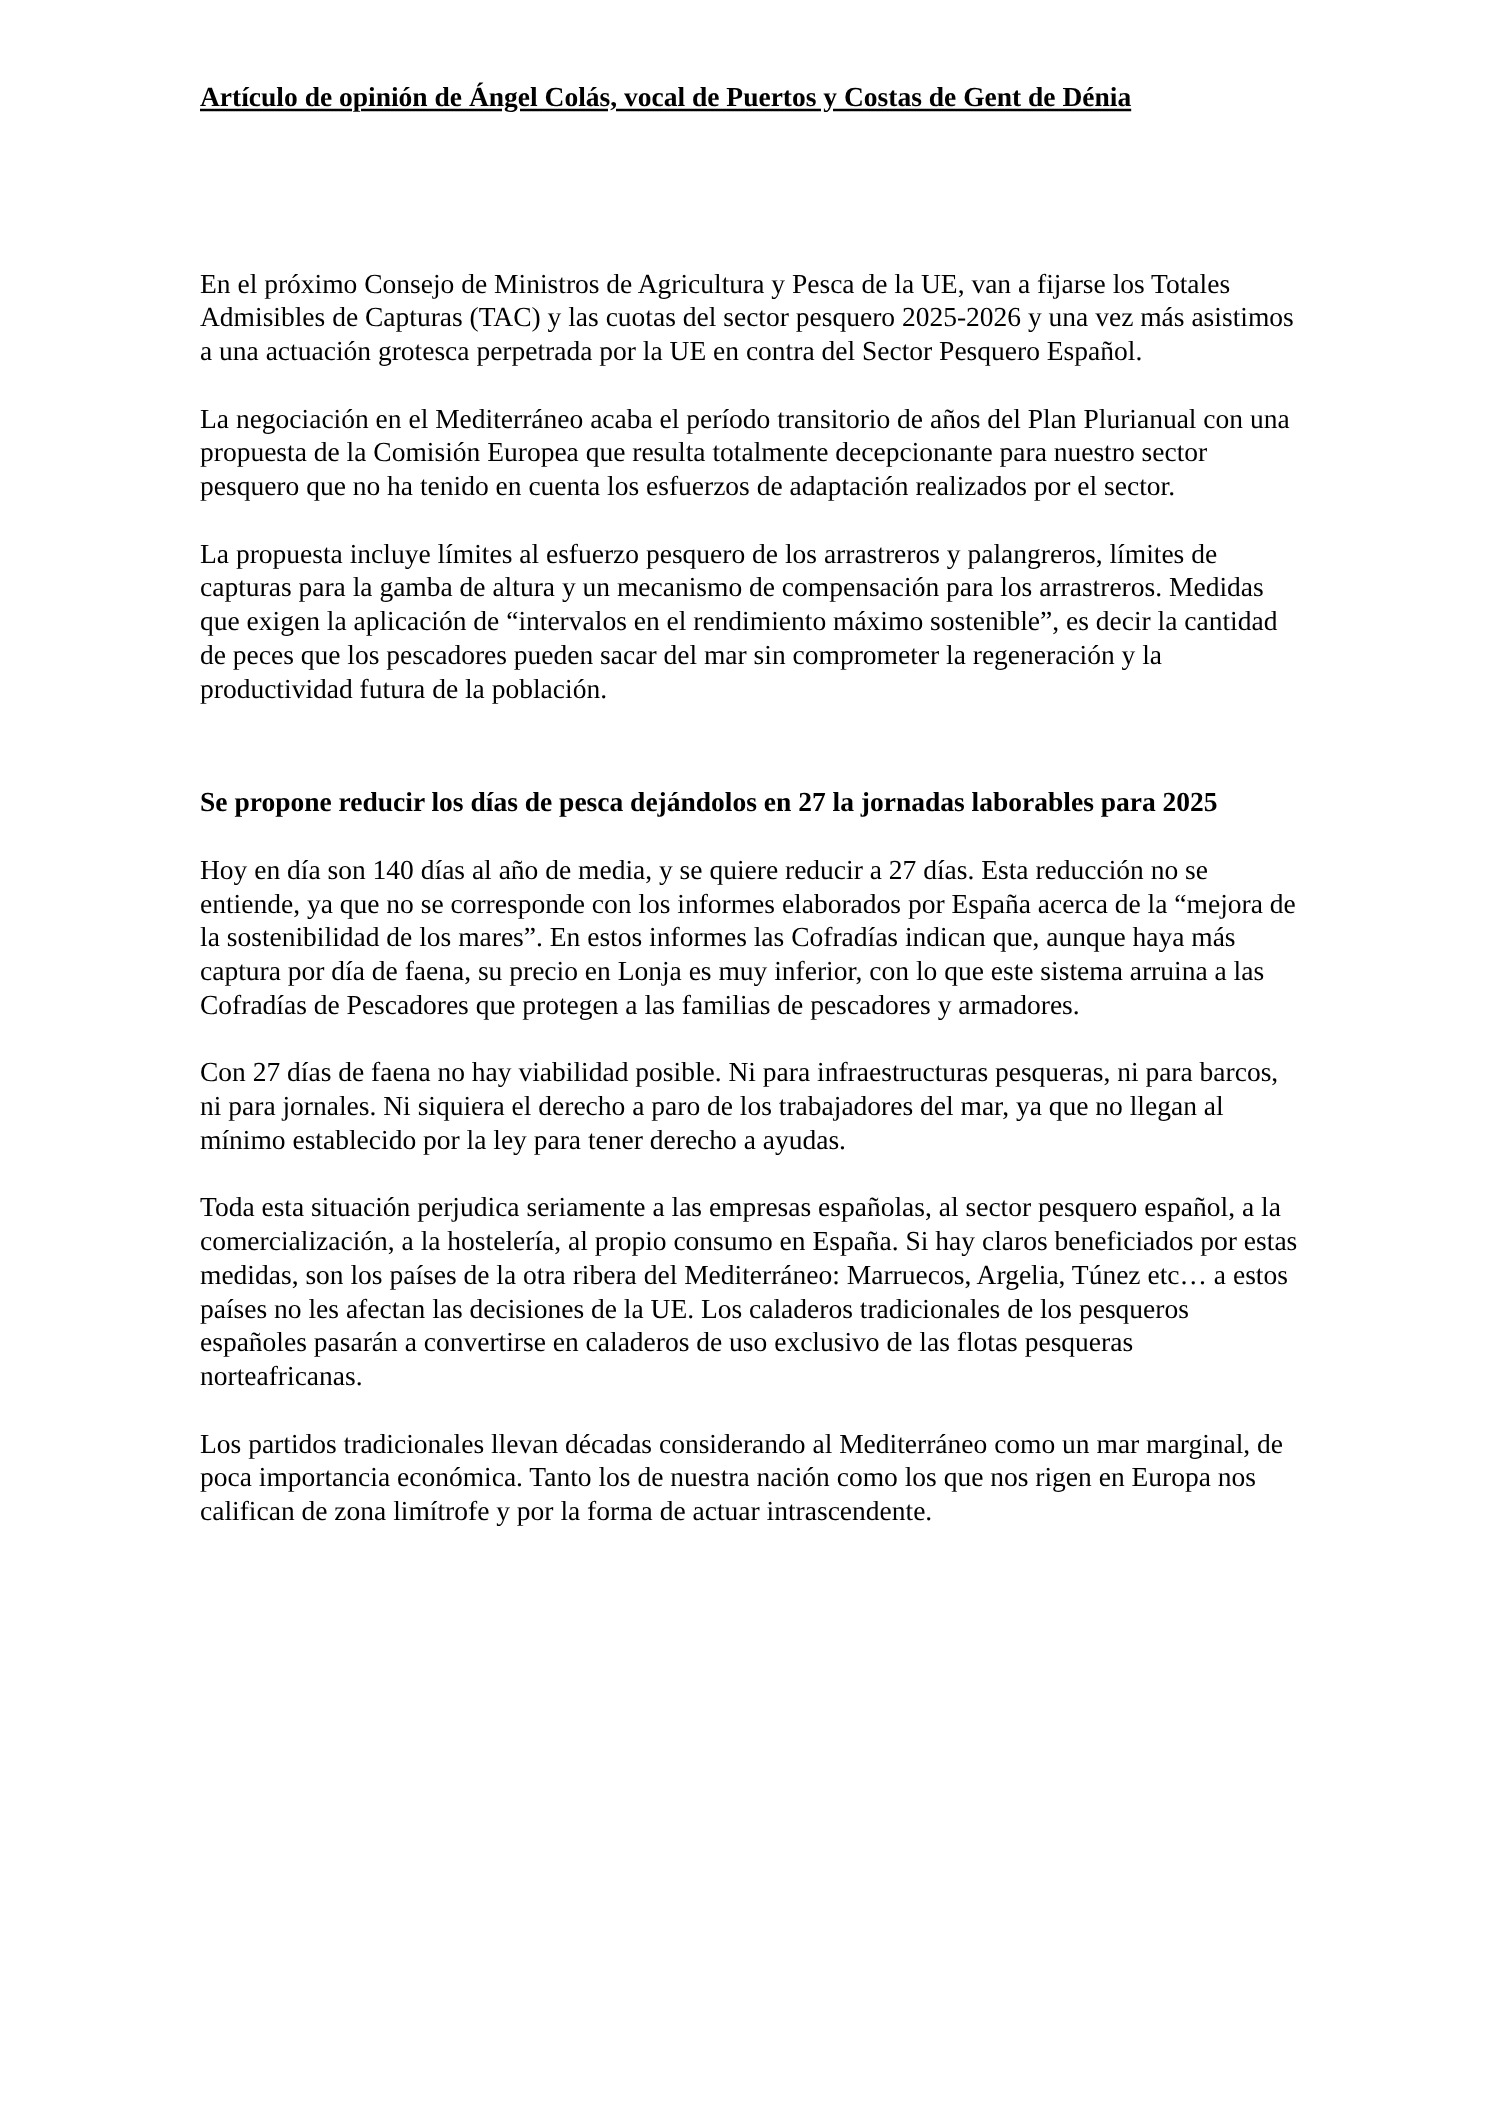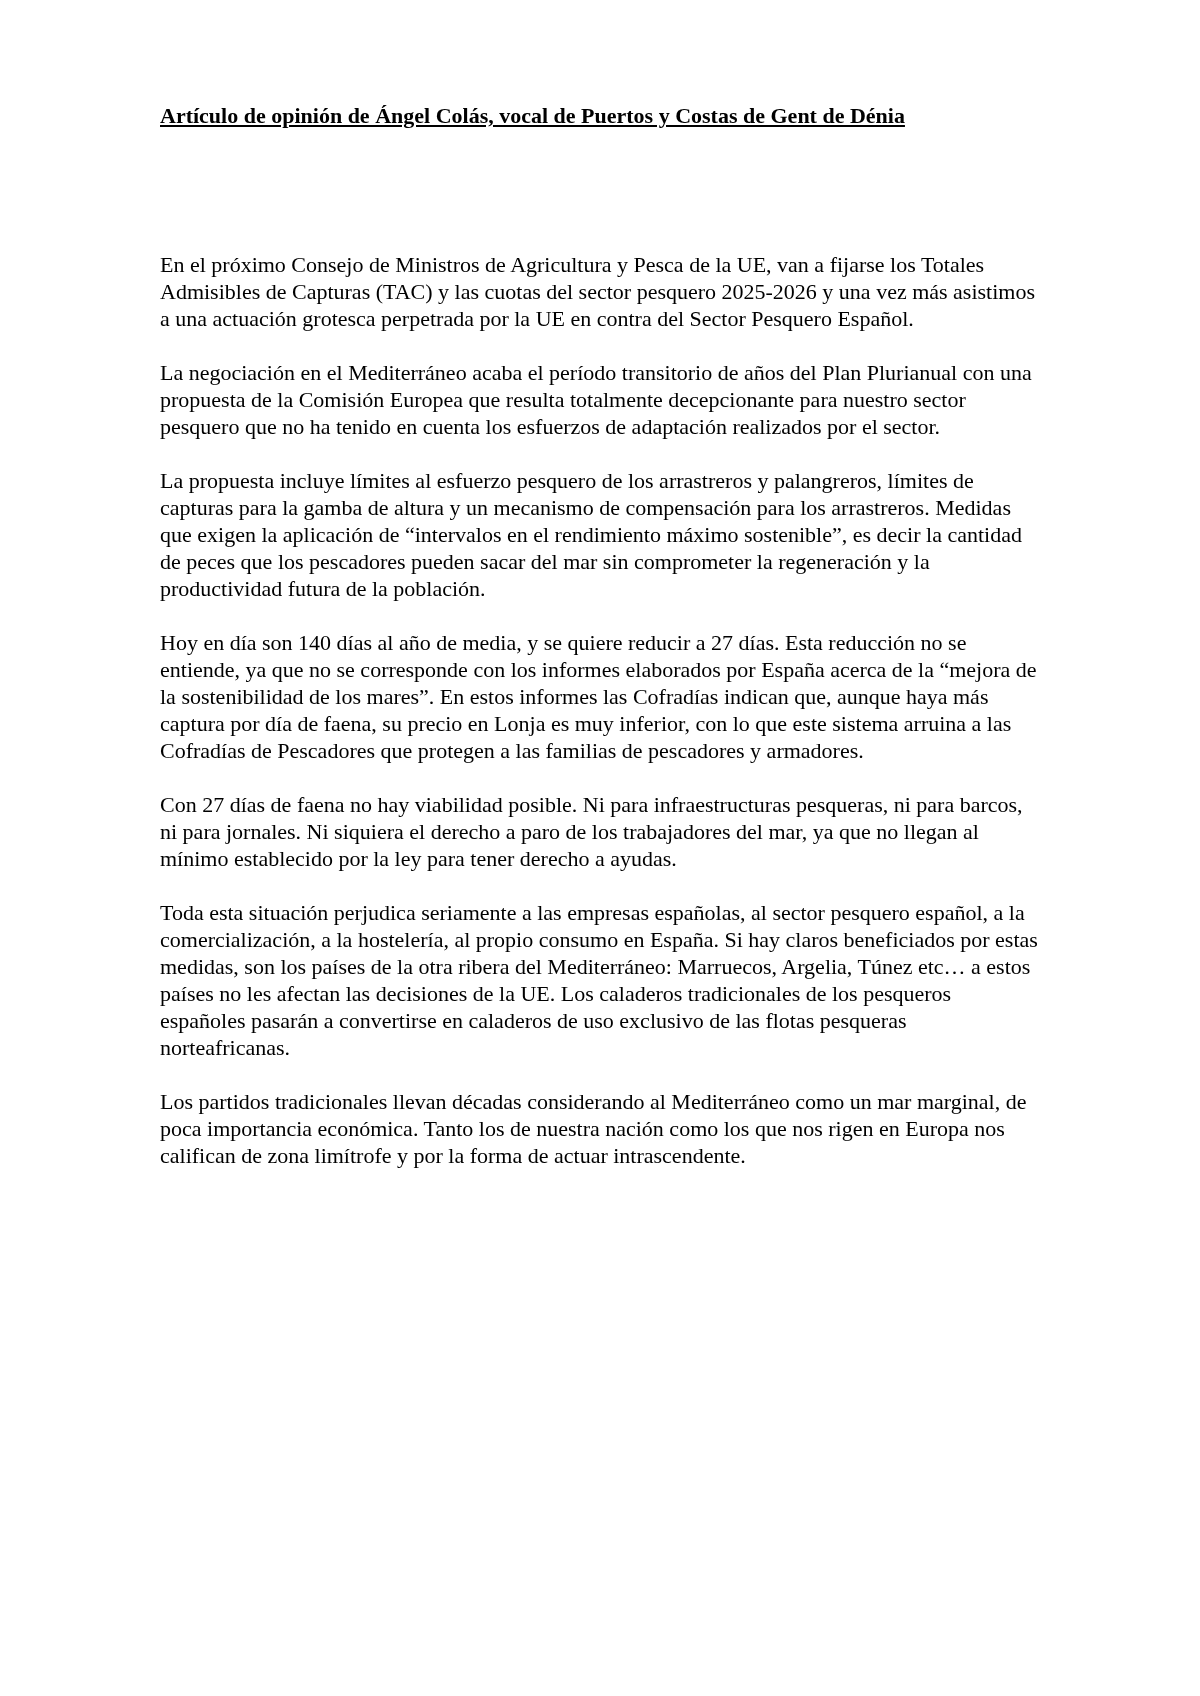--- a/index.html
+++ b/index.html
@@ -6,21 +6,21 @@
     margin: 0;
     padding: 0;
     background: #ffffff;
   }
   .page {
     position: relative;
     width: 1200px;
     height: 1696px;
     background: #ffffff;
     box-sizing: border-box;
-    padding: 102px 160px 60px 160px;
+    padding: 64px 160px 60px 160px;
     font-family: "Liberation Serif", serif;
     color: #000000;
     overflow: hidden;
   }
   .doc-title {
     font-size: 22px;
     line-height: 27px;
     font-weight: bold;
     text-decoration: underline;
     margin: 0 0 122px 0;
@@ -44,20 +44,21 @@
 <div class="page">
 
   <h1 class="doc-title">Artículo de opinión de Ángel Colás, vocal de Puertos y Costas de Gent de Dénia</h1>
 
   <p class="para">En el próximo Consejo de Ministros de Agricultura y Pesca de la UE, van a fijarse los Totales Admisibles de Capturas (TAC) y las cuotas del sector pesquero 2025-2026 y una vez más asistimos a una actuación grotesca perpetrada por la UE en contra del Sector Pesquero Español.</p>
 
   <p class="para">La negociación en el Mediterráneo acaba el período transitorio de años del Plan Plurianual con una propuesta de la Comisión Europea que resulta totalmente decepcionante para nuestro sector pesquero que no ha tenido en cuenta los esfuerzos de adaptación realizados por el sector.</p>
 
   <p class="para">La propuesta incluye límites al esfuerzo pesquero de los arrastreros y palangreros, límites de capturas para la gamba de altura y un mecanismo de compensación para los arrastreros. Medidas que exigen la aplicación de “intervalos en el rendimiento máximo sostenible”, es decir la cantidad de peces que los pescadores pueden sacar del mar sin comprometer  la regeneración y la productividad futura de la población.</p>
 
+  <h2 class="section-heading">Se propone reducir los días de pesca dejándolos en 27 la jornadas laborables para 2025</h2>
 
   <p class="para">Hoy en día son 140 días al año de media, y se quiere reducir a 27 días. Esta reducción no se entiende, ya que no se corresponde con los informes elaborados por España acerca de la “mejora de la sostenibilidad de los mares”. En estos informes las Cofradías indican que, aunque haya más captura por día de faena, su precio en Lonja es muy inferior, con lo que este sistema arruina a las Cofradías de Pescadores que protegen a las familias de pescadores y armadores.</p>
 
   <p class="para">Con 27 días de faena no hay viabilidad posible. Ni para infraestructuras pesqueras, ni para barcos, ni para jornales. Ni siquiera el derecho a paro de los trabajadores del mar, ya que no llegan al mínimo establecido por la ley para tener derecho a ayudas.</p>
 
   <p class="para">Toda esta situación perjudica seriamente a las empresas españolas, al sector pesquero español, a la comercialización, a la hostelería, al propio consumo en España. Si hay claros beneficiados por estas medidas, son los países de la otra ribera del Mediterráneo: Marruecos, Argelia, Túnez etc… a estos países no les afectan las decisiones de la UE. Los caladeros tradicionales de los pesqueros españoles pasarán a convertirse en caladeros de uso exclusivo de las flotas pesqueras norteafricanas.</p>
 
   <p class="para">Los partidos tradicionales llevan décadas considerando al Mediterráneo como un mar marginal, de poca importancia económica. Tanto los de nuestra nación como los que nos rigen en Europa nos califican de zona limítrofe y por la forma de actuar intrascendente.</p>
 
 </div>

